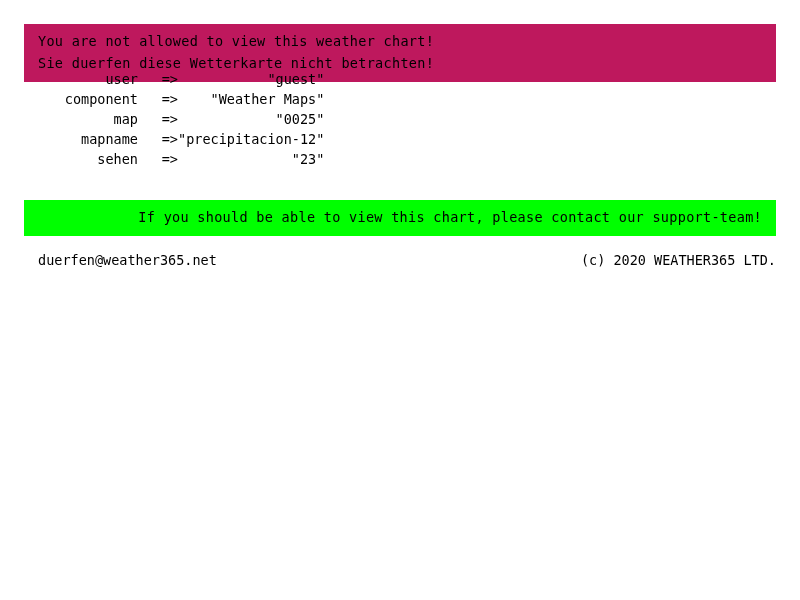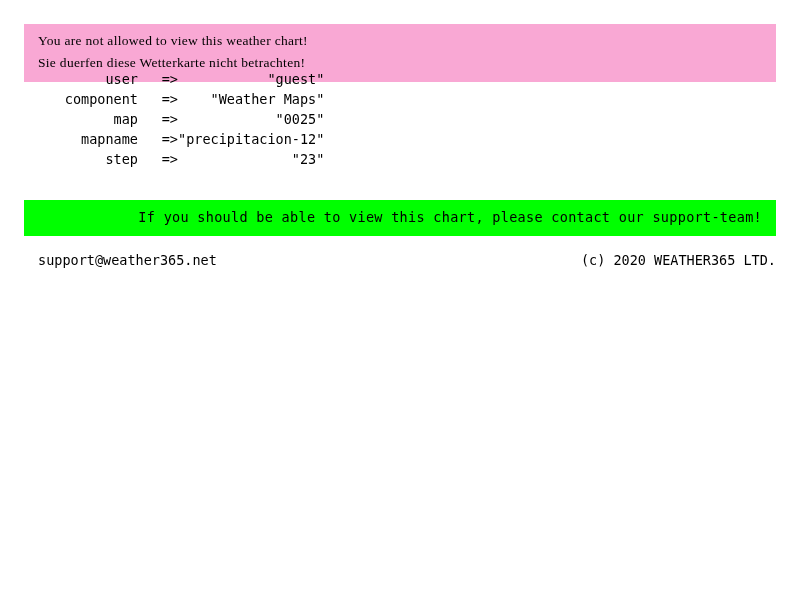--- a/index.html
+++ b/index.html
@@ -25,22 +25,21 @@
     left: 24px;
     width: 752px;
     box-sizing: border-box;
     padding: 6px 14px 8px 14px;
     line-height: 22px;
     font-size: 13.5px;
     letter-spacing: 0.3px;
   }
   .banner-error {
     top: 24px;
-    background: #f9a8d4;
-    font-family: Liberation Serif, serif;
+    background: #be185d;
   }
   .banner-ok {
     top: 200px;
     background: #00ff00;
     text-align: right;
   }
   .banner-line {
     white-space: pre;
   }
   .params {
@@ -106,29 +105,29 @@
         <td class="key">map</td>
         <td class="arrow">=&gt;</td>
         <td class="value">"0025"</td>
       </tr>
       <tr>
         <td class="key">mapname</td>
         <td class="arrow">=&gt;</td>
         <td class="value">"precipitacion-12"</td>
       </tr>
       <tr>
-        <td class="key">step</td>
+        <td class="key">sehen</td>
         <td class="arrow">=&gt;</td>
         <td class="value">"23"</td>
       </tr>
     </tbody>
   </table>
 
   <div class="banner banner-ok">
     <div class="banner-line">If you should be able to view this chart, please contact our support-team!</div>
   </div>
 
   <div class="footer">
-    <a class="support-email" href="#">support@weather365.net</a>
+    <a class="support-email" href="#">duerfen@weather365.net</a>
     <span class="copyright">(c) 2020 WEATHER365 LTD.</span>
   </div>
 
 </div>
 
 </body></html>

